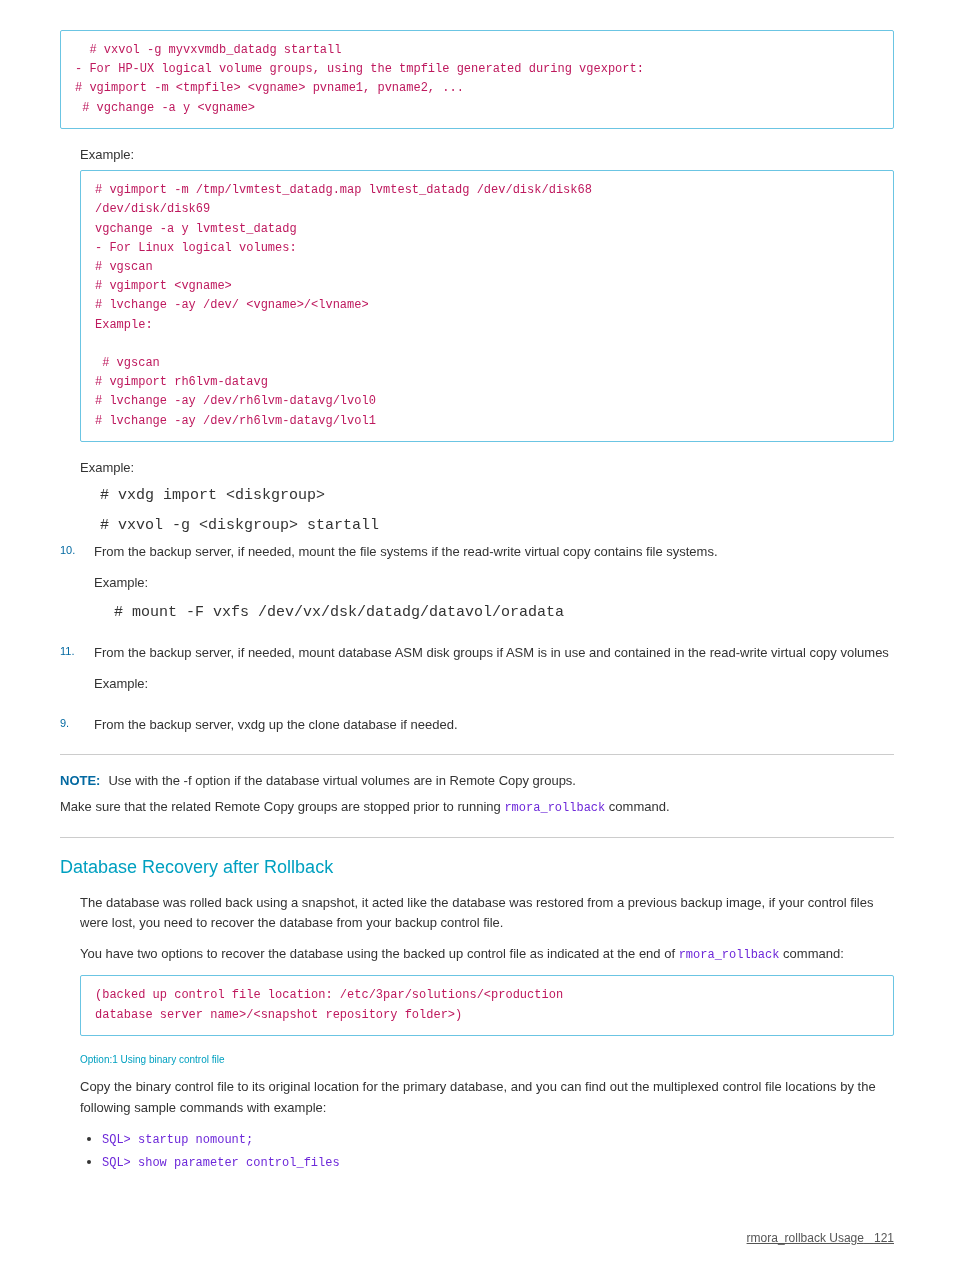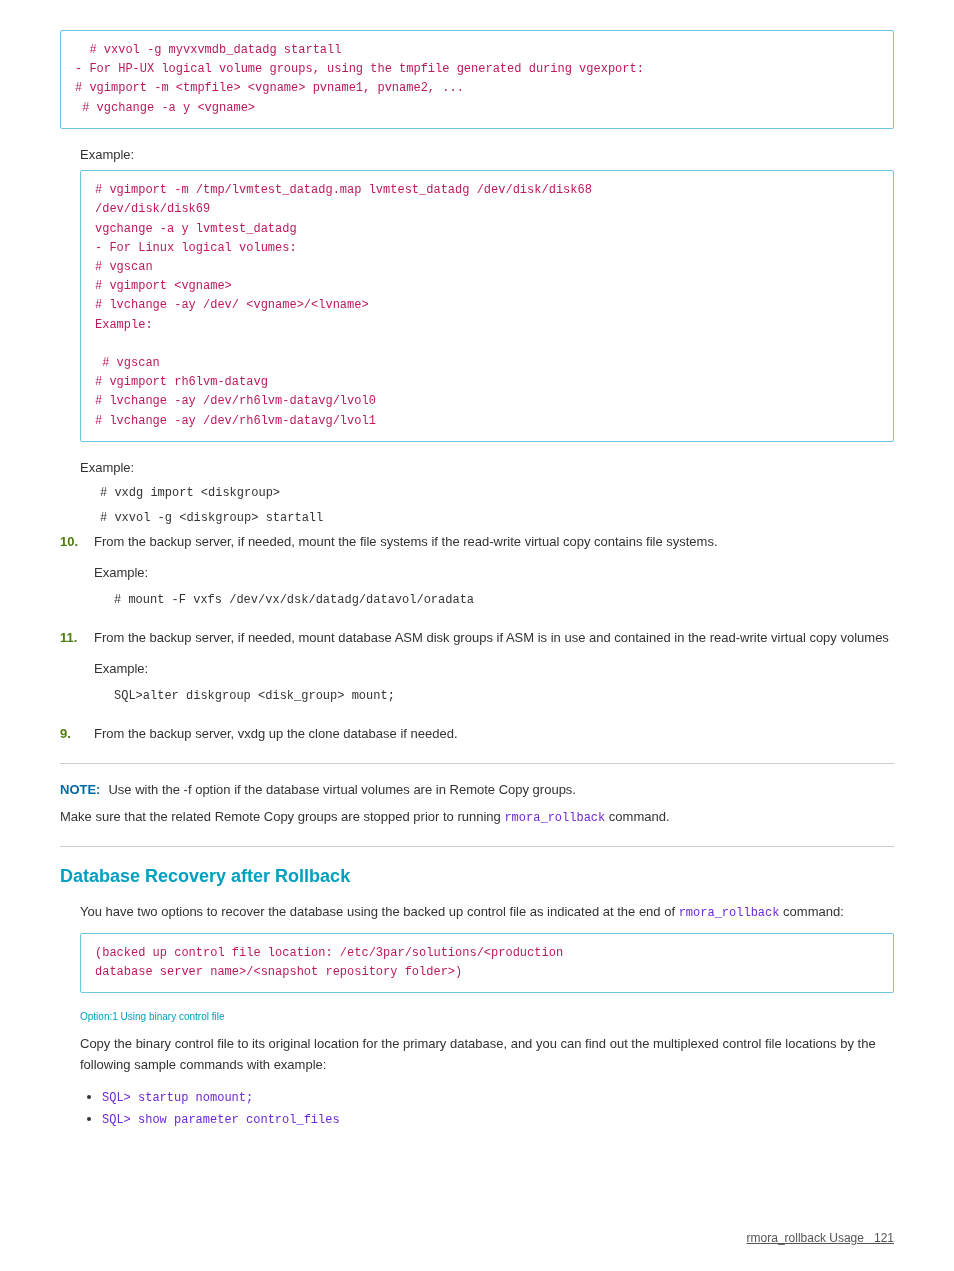--- a/index.html
+++ b/index.html
@@ -41,38 +41,38 @@
     .example-label {
       font-size: 13px;
       color: #333;
       margin-bottom: 6px;
       margin-top: 10px;
       font-weight: normal;
     }
 
     .example-code {
       font-family: 'Courier New', Courier, monospace;
-      font-size: 12px;
+      font-size: 15px;
       color: #333;
       margin-left: 20px;
       margin-bottom: 4px;
       display: block;
       line-height: 1.7;
     }
 
     .step-item {
       display: flex;
       margin-bottom: 14px;
       align-items: flex-start;
     }
 
     .step-number {
-      color: #4d7c0f;
-      font-weight: bold;
-      font-size: 13px;
+      color: #0369a1;
+      font-weight: normal;
+      font-size: 11px;
       min-width: 30px;
       margin-right: 4px;
       padding-top: 0;
     }
 
     .step-content {
       flex: 1;
       font-size: 13px;
       line-height: 1.6;
     }
@@ -91,21 +91,21 @@
 
     hr.section-divider {
       border: none;
       border-top: 1px solid #ccc;
       margin: 18px 0 16px 0;
     }
 
     .section-title {
       color: #00a0c0;
       font-size: 18px;
-      font-weight: bold;
+      font-weight: normal;
       margin-bottom: 12px;
       margin-top: 6px;
     }
 
     .subsection-title {
       color: #00a0c0;
       font-size: 10px;
       font-weight: normal;
       margin-bottom: 10px;
       margin-top: 14px;
@@ -184,21 +184,20 @@
     </div>
   </div>
 </div>
 
 <div class="step-item">
   <span class="step-number">11.</span>
   <div class="step-content">
     <span>From the backup server, if needed, mount database ASM disk groups if ASM is in use and contained in the read-write virtual copy volumes</span>
     <div style="margin-top: 6px;">
       <p class="example-label">Example:</p>
-      <span class="example-code">SQL&gt;alter diskgroup &lt;disk_group&gt; mount;</span>
     </div>
   </div>
 </div>
 
 <div class="step-item">
   <span class="step-number">9.</span>
   <div class="step-content">
     <span>From the backup server, vxdg up the clone database if needed.</span>
   </div>
 </div>
@@ -212,20 +211,21 @@
   <p style="margin-top: 6px;">
     <span>Make sure that the related Remote Copy groups are stopped prior to running </span><span class="inline-code">rmora_rollback</span><span> command.</span>
   </p>
 </div>
 
 <hr class="section-divider">
 
 <h2 class="section-title">Database Recovery after Rollback</h2>
 
 <div class="indented-section">
+  <p class="body-text">The database was rolled back using a snapshot, it acted like the database was restored from a previous backup image, if your control files were lost, you need to recover the database from your backup control file.</p>
   <p class="body-text">
     <span>You have two options to recover the database using the backed up control file as indicated at the end of </span><span class="inline-code">rmora_rollback</span><span> command:</span>
   </p>
 
   <div class="code-block">(backed up control file location: /etc/3par/solutions/&lt;production
 database server name&gt;/&lt;snapshot repository folder&gt;)</div>
 
   <h3 class="subsection-title">Option:1 Using binary control file</h3>
 
   <p class="body-text">Copy the binary control file to its original location for the primary database, and you can find out the multiplexed control file locations by the following sample commands with example:</p>

